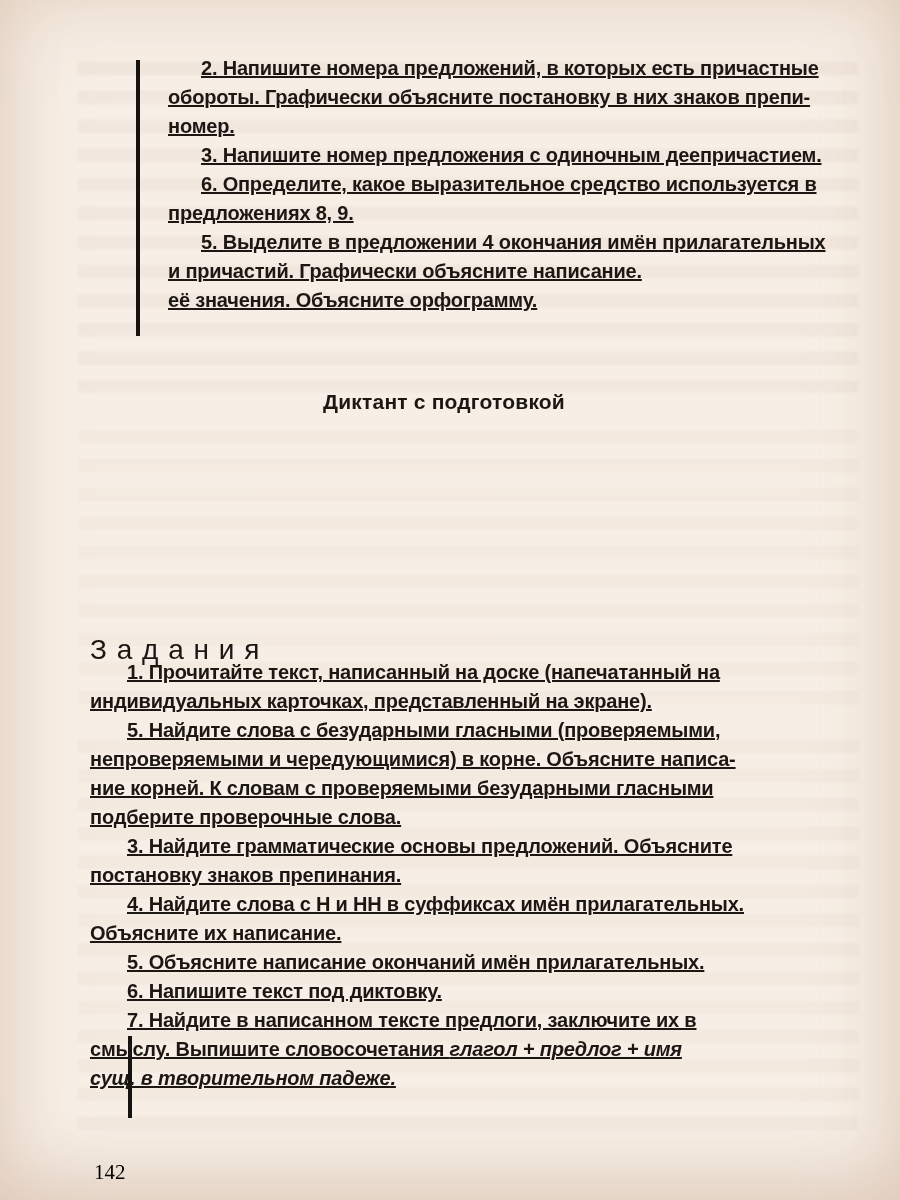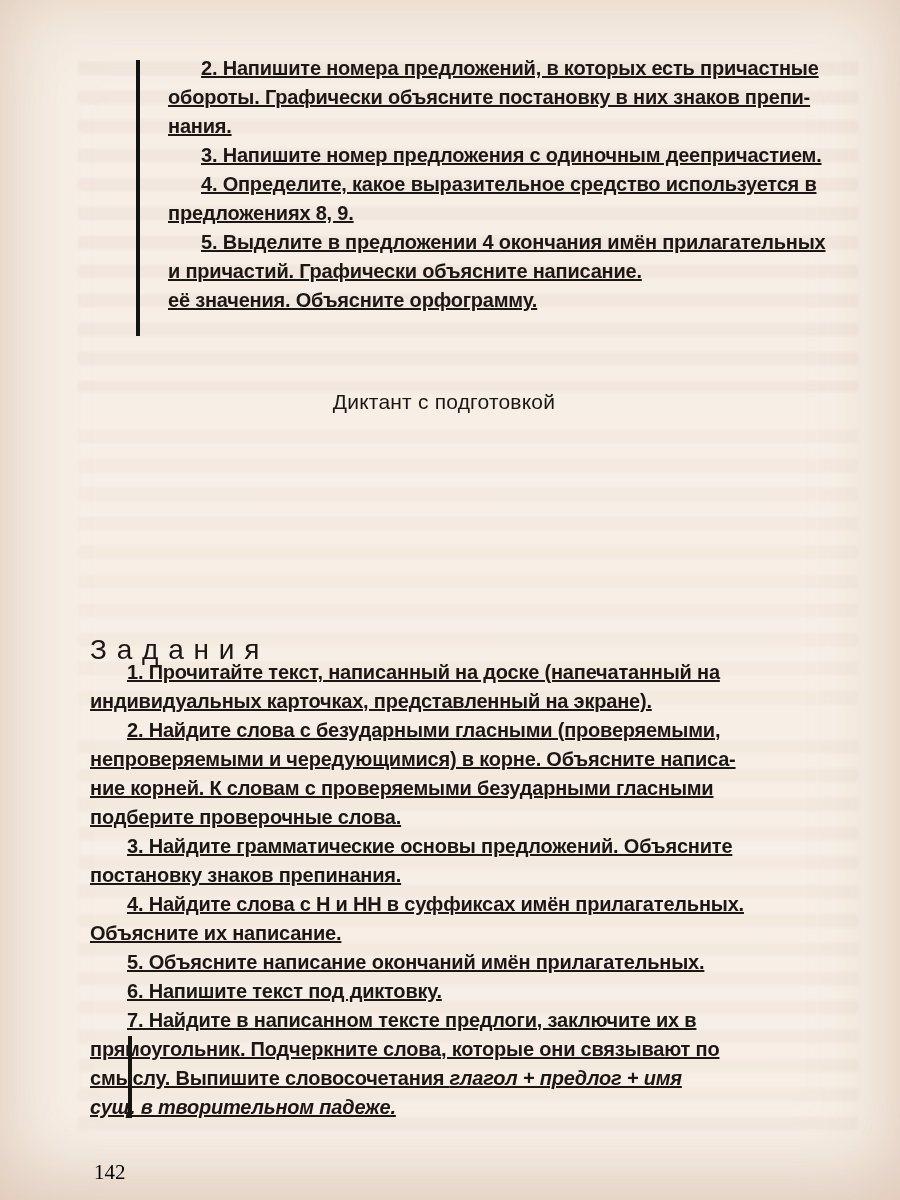--- a/index.html
+++ b/index.html
@@ -29,21 +29,21 @@
   }
   .tasklist.upper{left:168px;top:54px;width:700px;}
   .tasklist.lower{left:90px;top:650px;width:782px;margin-top:8px;}
   .ln{white-space:nowrap;text-decoration:underline;}
   .ln.first{padding-left:33px;}
   .lower .ln.first{padding-left:37px;}
   .ital{font-style:italic;}
 
   .dict-title{
     position:absolute;left:0;top:390px;width:888px;text-align:center;
-    font-weight:400;font-size:21px;letter-spacing:0.2px;
+    font-weight:700;font-size:21px;letter-spacing:0.2px;
   }
   .poem{
     position:absolute;left:286px;top:440px;
     font-family:"Liberation Serif",serif;font-size:20px;line-height:30px;
   }
   .poem-author{
     margin-top:3px;margin-left:132px;font-style:italic;
   }
   .tasks-heading{
     position:absolute;left:90px;top:606px;
@@ -63,27 +63,27 @@
   <div class="ghost g2"></div>
   <div class="ghost g3"></div>
 
   <div class="vbar top"></div>
   <div class="vbar bottom"></div>
 
   <div class="tasklist upper">
     <div>
       <div class="ln first">2. Напишите номера предложений, в которых есть причастные</div>
       <div class="ln">обороты. Графически объясните постановку в них знаков препи-</div>
-      <div class="ln">нания.</div>
+      <div class="ln">номер.</div>
     </div>
     <div>
       <div class="ln first">3. Напишите номер предложения с одиночным деепричастием.</div>
     </div>
     <div>
-      <div class="ln first">4. Определите, какое выразительное средство используется в</div>
+      <div class="ln first">6. Определите, какое выразительное средство используется в</div>
       <div class="ln">предложениях 8, 9.</div>
     </div>
     <div>
       <div class="ln first">5. Выделите в предложении 4 окончания имён прилагательных</div>
       <div class="ln">и причастий. Графически объясните написание.</div>
     </div>
     <div>
       <div class="ln">её значения. Объясните орфограмму.</div>
     </div>
   </div>
@@ -92,42 +92,41 @@
 
 
   <div class="tasks-heading">З а д а н и я</div>
 
   <div class="tasklist lower">
     <div>
       <div class="ln first">1. Прочитайте текст, написанный на доске (напечатанный на</div>
       <div class="ln">индивидуальных карточках, представленный на экране).</div>
     </div>
     <div>
-      <div class="ln first">2. Найдите слова с безударными гласными (проверяемыми,</div>
+      <div class="ln first">5. Найдите слова с безударными гласными (проверяемыми,</div>
       <div class="ln">непроверяемыми и чередующимися) в корне. Объясните написа-</div>
       <div class="ln">ние корней. К словам с проверяемыми безударными гласными</div>
       <div class="ln">подберите проверочные слова.</div>
     </div>
     <div>
       <div class="ln first">3. Найдите грамматические основы предложений. Объясните</div>
       <div class="ln">постановку знаков препинания.</div>
     </div>
     <div>
       <div class="ln first">4. Найдите слова с Н и НН в суффиксах имён прилагательных.</div>
       <div class="ln">Объясните их написание.</div>
     </div>
     <div>
       <div class="ln first">5. Объясните написание окончаний имён прилагательных.</div>
     </div>
     <div>
       <div class="ln first">6. Напишите текст под диктовку.</div>
     </div>
     <div>
       <div class="ln first">7. Найдите в написанном тексте предлоги, заключите их в</div>
-      <div class="ln">прямоугольник. Подчеркните слова, которые они связывают по</div>
       <div class="ln">
         <span>смыслу. Выпишите словосочетания </span><span class="ital">глагол + предлог + имя</span>
       </div>
       <div class="ln ital">сущ. в творительном падеже.</div>
     </div>
   </div>
 
   <div class="page-number">142</div>
 
 </div>

